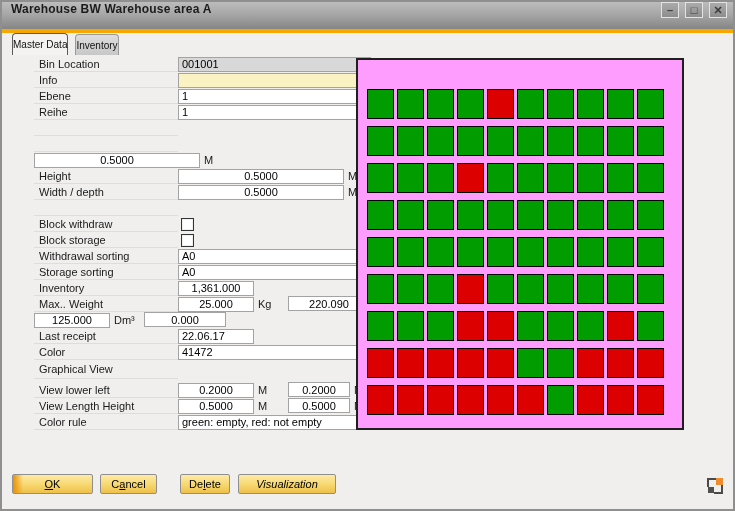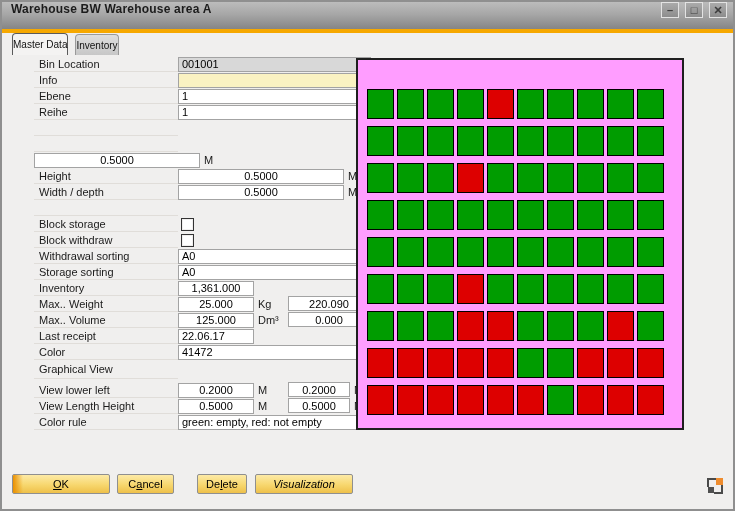--- a/index.html
+++ b/index.html
@@ -185,27 +185,27 @@
           <div class="inp w-med right">
             <span>0.5000</span>
           </div>
           <span class="unit">M</span>
         </div>
       </div>
       <div class="frow">
         <span class="flabel"></span>
       </div>
       <div class="frow">
+        <span class="flabel">Block withdraw</span>
+        <div class="farea">
+          <div class="cbx"></div>
+        </div>
+      </div>
+      <div class="frow">
         <span class="flabel">Block storage</span>
-        <div class="farea">
-          <div class="cbx"></div>
-        </div>
-      </div>
-      <div class="frow">
-        <span class="flabel">Block withdraw</span>
         <div class="farea">
           <div class="cbx"></div>
         </div>
       </div>
       <div class="frow">
         <span class="flabel">Withdrawal sorting</span>
         <div class="farea">
           <div class="inp w-full">
             <span>A0</span>
           </div>
@@ -233,21 +233,20 @@
           <div class="inp w-short right">
             <span>25.000</span>
           </div>
           <span class="unit">Kg</span>
           <div class="inp inp2 right" style="left: 110px; width: 82px;">
             <span>220.090</span>
           </div>
         </div>
       </div>
       <div class="frow">
-        <span class="flabel">Max.. Volume</span>
         <div class="farea">
           <div class="inp w-short right">
             <span>125.000</span>
           </div>
           <span class="unit">Dm³</span>
           <div class="inp inp2 right" style="left: 110px; width: 82px;">
             <span>0.000</span>
           </div>
         </div>
       </div>
@@ -395,21 +394,21 @@
       <div class="cell" style="background: rgb(221, 0, 0);"></div>
       <div class="cell" style="background: rgb(221, 0, 0);"></div>
       <div class="cell" style="background: rgb(221, 0, 0);"></div>
       <div class="cell" style="background: rgb(0, 156, 0);"></div>
       <div class="cell" style="background: rgb(221, 0, 0);"></div>
       <div class="cell" style="background: rgb(221, 0, 0);"></div>
       <div class="cell" style="background: rgb(221, 0, 0);"></div>
     </div>
 
   <div class="btnbar" id="btnbar">
-      <button class="btn default" style="width: 98px; margin-left: 0px;">
+      <button class="btn default" style="width: 81px; margin-left: 0px;">
         <span><u>O</u><span>K</span></span>
       </button>
       <button class="btn" style="width: 57px; margin-left: 7px;">
         <span><span>C</span><u>a</u><span>n</span><span>c</span><span>e</span><span>l</span></span>
       </button>
       <button class="btn" style="width: 50px; margin-left: 23px;">
         <span><span>D</span><span>e</span><u>l</u><span>e</span><span>t</span><span>e</span></span>
       </button>
       <button class="btn" style="width: 98px; margin-left: 8px; font-style: italic;">
         <span><span>V</span><span>i</span><span>s</span><span>u</span><span>a</span><span>l</span><span>i</span><span>z</span><span>a</span><span>t</span><span>i</span><span>o</span><span>n</span></span>

